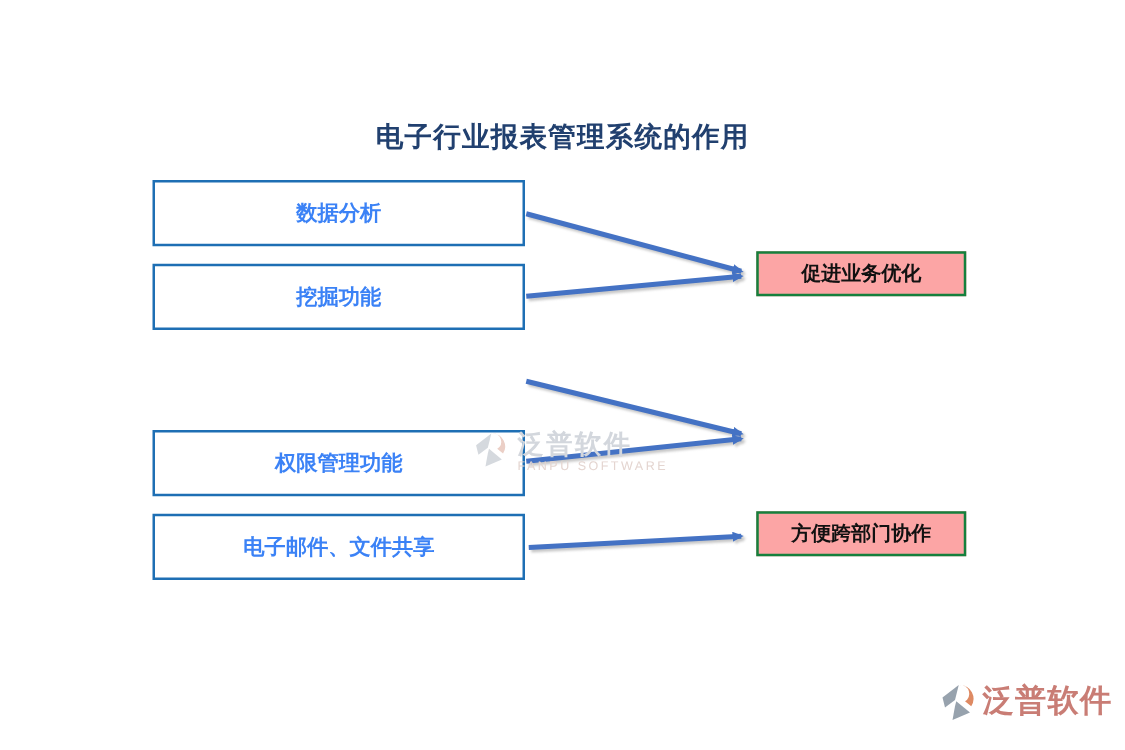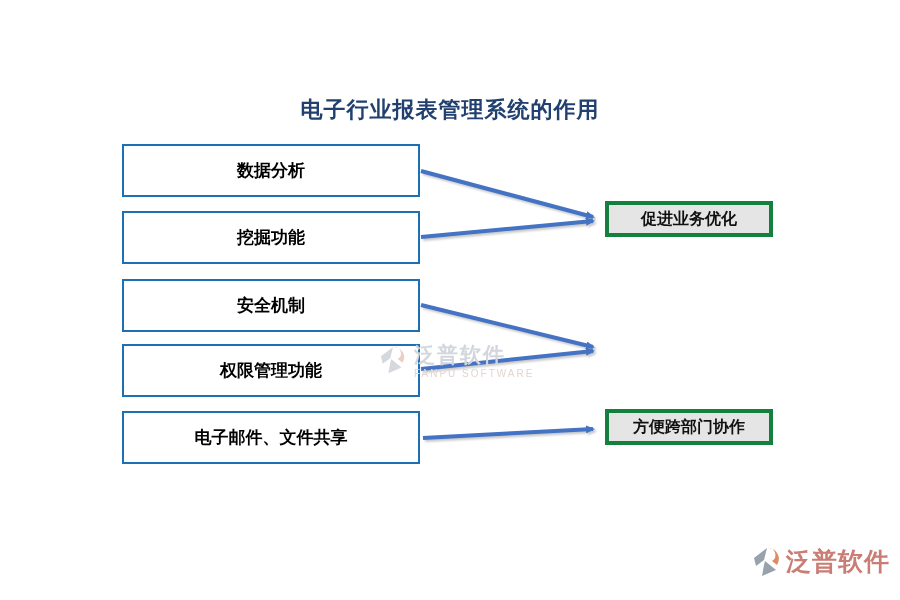--- a/index.html
+++ b/index.html
@@ -7,25 +7,25 @@
     position:relative;width:900px;height:600px;background:#ffffff;
     font-family:"Liberation Serif","DejaVu Serif",serif;overflow:hidden;
   }
   .title{
     position:absolute;left:0;top:95px;width:900px;text-align:center;
     font-size:22px;font-weight:bold;color:#21406F;letter-spacing:1px;
   }
   .lbox{
     position:absolute;left:122px;width:298px;height:53px;box-sizing:border-box;
     border:2px solid #1E6FB4;background:#ffffff;display:flex;align-items:center;
-    justify-content:center;font-size:17px;font-weight:bold;color:#000000;
+    justify-content:center;font-size:17px;font-weight:bold;color:#3b82f6;
   }
   .rbox{
     position:absolute;left:605px;width:168px;height:36px;box-sizing:border-box;
-    border:4px solid #15803d;background:#e5e5e5;display:flex;align-items:center;
+    border:2px solid #15803d;background:#fca5a5;display:flex;align-items:center;
     justify-content:center;font-size:16px;font-weight:bold;color:#111111;
   }
   .b1{top:144px}.b2{top:211px}.b3{top:279px}.b4{top:344px}.b5{top:411px}
   .r1{top:201px}.r2{top:331px}.r3{top:409px}
   #arrows{
     position:absolute;left:0;top:0;width:900px;height:600px;pointer-events:none;
     filter:drop-shadow(2px 2px 1px rgba(130,130,130,0.45));
   }
   .watermark{
     position:absolute;left:379px;top:344px;display:flex;align-items:flex-start;gap:5px;
@@ -45,23 +45,20 @@
 
 <div id="stage">
 
   <div class="title">电子行业报表管理系统的作用</div>
 
   <div class="lbox b1">
     <span>数据分析</span>
   </div>
   <div class="lbox b2">
     <span>挖掘功能</span>
-  </div>
-  <div class="lbox b3">
-    <span>安全机制</span>
   </div>
   <div class="lbox b4">
     <span>权限管理功能</span>
   </div>
   <div class="lbox b5">
     <span>电子邮件、文件共享</span>
   </div>
 
   <div class="rbox r1">
     <span>促进业务优化</span>

